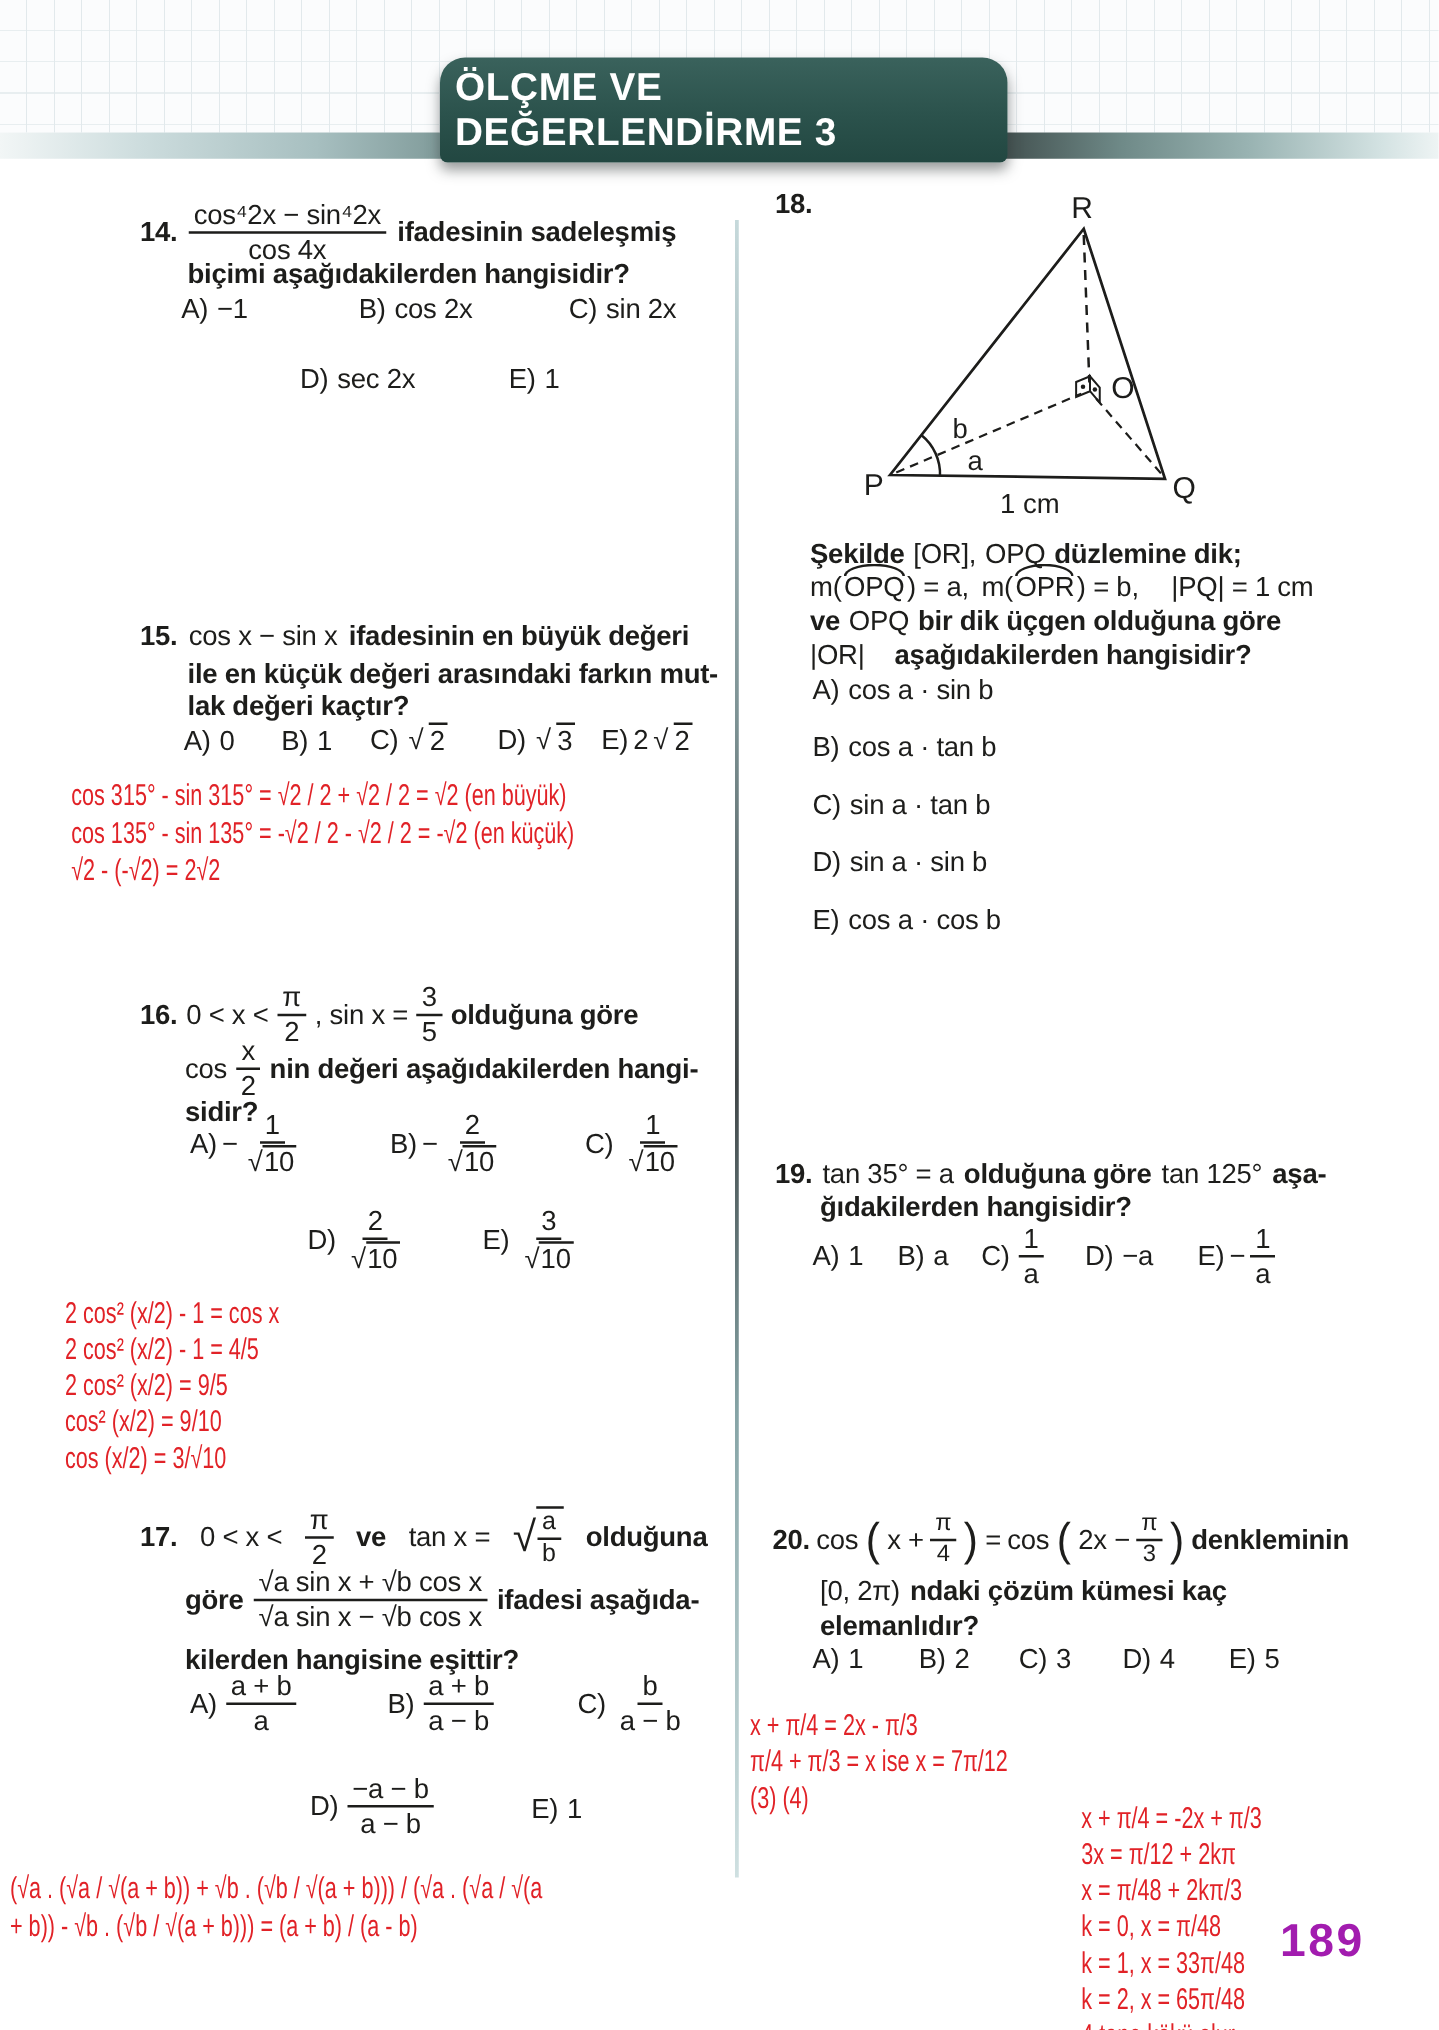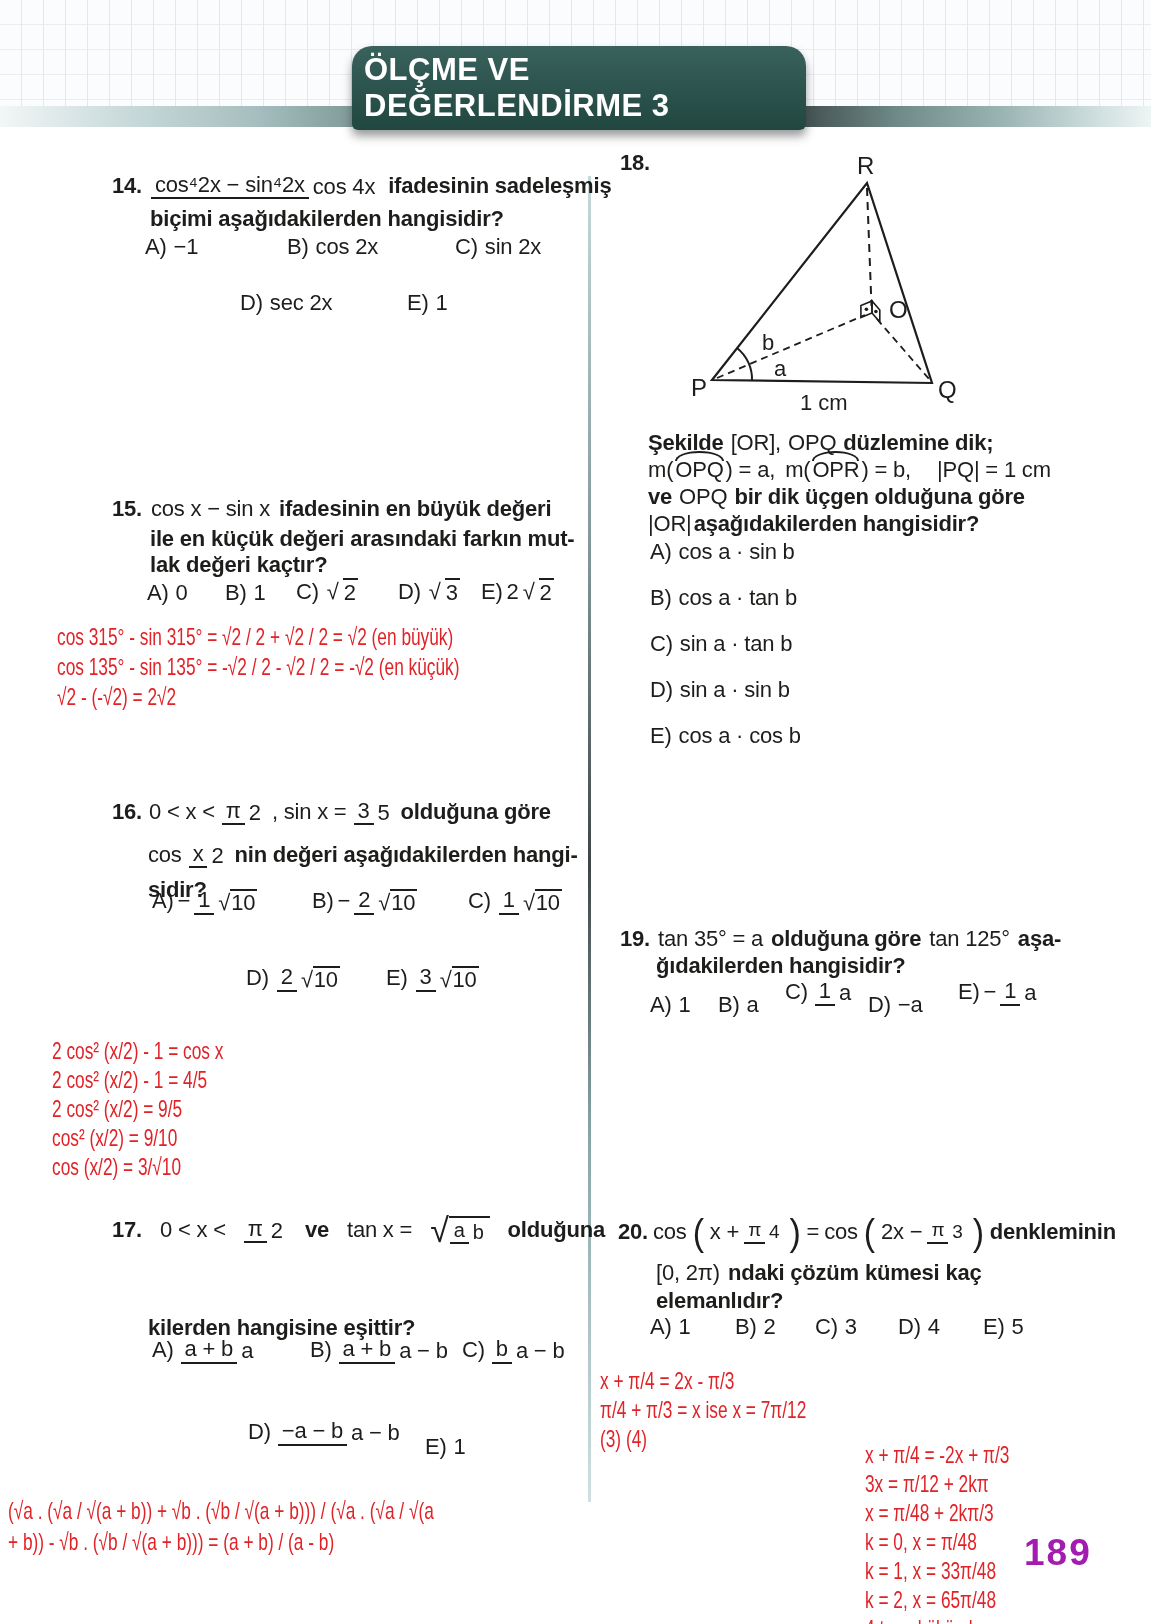--- a/index.html
+++ b/index.html
@@ -21,21 +21,21 @@
     box-shadow:0 6px 10px rgba(50,55,55,.5);padding-left:12px;}
   .hdr span{color:#ffffff;font-weight:700;font-size:31px;letter-spacing:.5px;}
 
   .vsep{left:588px;top:176px;width:3px;height:1326px;
     background:linear-gradient(180deg,#c6d9db 0%,#7d9294 30%,#3f4546 52%,#86a4a6 72%,#cfe0e1 100%);}
 
   
   .row{position:absolute;display:flex;align-items:center;gap:9px;white-space:nowrap;font-size:22px;letter-spacing:-0.2px;text-align:right;}
   .b{font-weight:700;}
   .qno{font-weight:700;}
-  .fr{display:inline-flex;flex-direction:row;align-items:center;vertical-align:middle;line-height:1.08;}
+  .fr{display:inline-flex;flex-direction:column;align-items:center;vertical-align:middle;line-height:1.08;}
   .fr .n{border-bottom:2px solid #1d1d1b;padding:0 4px 1px;}
   .fr .d{padding:1px 4px 0;display:inline-flex;align-items:baseline;}
   .fr.s{font-size:19px;}
   .sqsym{font-weight:400;}
   .rad{display:inline-block;border-top:2px solid #1d1d1b;padding:0 2px 0 1px;}
   .sqwrap{display:inline-flex;align-items:center;}
   .sqwrap .sqsym{font-size:34px;font-weight:300;line-height:.9;}
   .bp{font-size:34px;font-weight:400;display:inline-block;transform:scaleY(1.08);margin:0 1px;}
   .arc{position:relative;display:inline-block;}
   .arc::before{content:"";position:absolute;left:0;right:0;top:-6px;height:8px;
@@ -233,20 +233,28 @@
     <span class="b">ve</span>
     <span>tan x =</span>
     <span class="sqwrap">
         <span class="sqsym">√</span>
         <span class="rad"><span class="fr" style="font-size:20px;">
             <span class="n">a</span>
             <span class="d">b</span>
           </span></span>
       </span>
     <span class="b">olduğuna</span>
+  </div>
+  <div class="row" style="left:148px;top:1248px;height:64px;gap:8px;">
+    <span class="b">göre</span>
+    <span class="fr">
+        <span class="n">√a sin x + √b cos x</span>
+        <span class="d">√a sin x − √b cos x</span>
+      </span>
+    <span class="b">ifadesi aşağıda-</span>
   </div>
   <div class="row b" style="left:148px;top:1315px;">kilerden hangisine eşittir?</div>
 
   <span class="opt" style="left:152px;top:1337px;">
       <span>A)</span>
       <span class="fr">
         <span class="n">a + b</span>
         <span class="d">a</span>
       </span>
     </span>
@@ -315,21 +323,21 @@
     <span style="margin-left:8px;">m(</span>
     <span class="arc">OPR</span>
     <span>) = b,</span>
     <span style="margin-left:24px;">|PQ| = 1 cm</span>
   </div>
   <div class="row" style="left:648px;top:484px;gap:7px;">
     <span class="b">ve</span>
     <span>OPQ</span>
     <span class="b">bir dik üçgen olduğuna göre</span>
   </div>
-  <div class="row" style="left:648px;top:511px;gap:2px;">
+  <div class="row" style="left:648px;top:511px;gap:24px;">
     <span>|OR|</span>
     <span class="b">aşağıdakilerden hangisidir?</span>
   </div>
 
   <span class="opt" style="left:650px;top:539px;">
       <span>A)</span>
       <span>cos a · sin b</span>
     </span>
   <span class="opt" style="left:650px;top:585px;">
       <span>B)</span>

